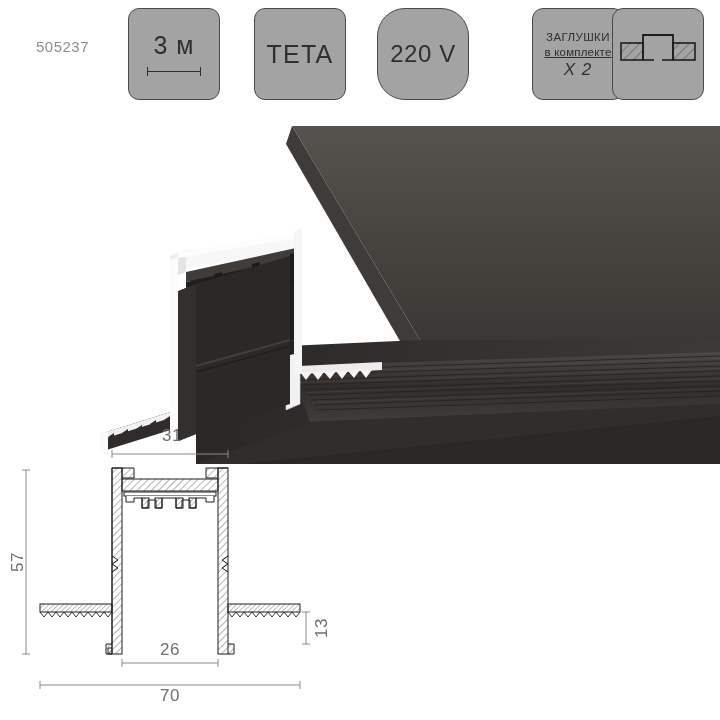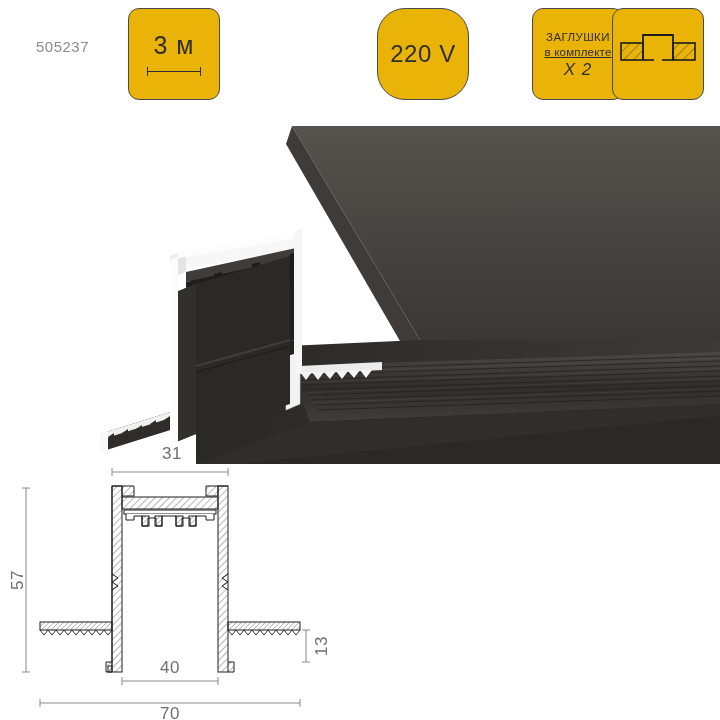--- a/index.html
+++ b/index.html
@@ -16,21 +16,21 @@
   
   .badge-bar{position:absolute;left:0;top:0;width:720px;height:108px;}
   .article{
     position:absolute;left:36px;top:38px;
     font-size:15px;letter-spacing:.5px;color:#8d8d8d;
     white-space:nowrap;
   }
   .badge{
     position:absolute;top:8px;width:92px;height:92px;
     border:1.4px solid #4a4a4a;border-radius:11px;
-    background:#eab308;box-sizing:border-box;
+    background:#a3a3a3;box-sizing:border-box;
     display:flex;align-items:center;justify-content:center;
     flex-direction:column;
   }
   .b1{left:128px;}
   .b2{left:254px;}
   .b3{left:377px;border-radius:28px;}
   .b4{left:508px;margin-left:24px;}
   .b5{left:612px;}
 
   .len-txt{font-size:25px;color:#2f2f2f;line-height:1;margin-bottom:9px;letter-spacing:1px;}
@@ -44,21 +44,21 @@
   .volt-txt{font-size:24px;color:#2f2f2f;letter-spacing:.6px;line-height:1;}
 
   .cap-l1{font-size:11.5px;color:#2f2f2f;letter-spacing:.4px;line-height:1.25;}
   .cap-l2{font-size:11.5px;color:#2f2f2f;letter-spacing:.2px;line-height:1.25;margin-bottom:2px;text-decoration:underline;}
   .cap-l3{font-size:17px;color:#2f2f2f;letter-spacing:1px;line-height:1;font-style:italic;}
 
   
   .render{position:absolute;left:0;top:104px;width:720px;height:360px;}
 
   
-  .draw{position:absolute;left:0;top:440px;width:360px;height:280px;}
+  .draw{position:absolute;left:0;top:422px;width:360px;height:280px;}
   .dim-label{
     position:absolute;font-size:17px;color:#6f6f6f;
     letter-spacing:.5px;white-space:nowrap;
   }
   .rot{transform:rotate(-90deg);transform-origin:center center;}
 </style>
 </head>
 <body>
 
 <div id="stage">
@@ -69,20 +69,23 @@
 
     <div class="badge b1">
       <div class="len-txt">3 м</div>
       <div class="len-bar">
         <div class="ln"></div>
           <div class="tk l"></div>
           <div class="tk r"></div>
       </div>
     </div>
 
+    <div class="badge b2">
+      <div class="big-txt">TETA</div>
+    </div>
 
     <div class="badge b3">
       <div class="volt-txt">220 V</div>
     </div>
 
     <div class="badge b4">
       <div class="cap-l1">ЗАГЛУШКИ</div>
       <div class="cap-l2">в комплекте</div>
       <div class="cap-l3">X 2</div>
     </div>
@@ -304,20 +307,20 @@
         <line x1="302" y1="190" x2="310" y2="190"></line>
         <line x1="302" y1="222" x2="310" y2="222"></line>
       </g>
     </svg>
 
     
     <div class="dim-label" style="left:162px;top:4px;">31</div>
 
     <div class="dim-label rot" style="left:8px;top:130px;">57</div>
 
-    <div class="dim-label" style="left:160px;top:218px;">40</div>
+    <div class="dim-label" style="left:160px;top:218px;">26</div>
 
     <div class="dim-label" style="left:160px;top:264px;">70</div>
 
     <div class="dim-label rot" style="left:312px;top:196px;">13</div>
   </div>
 
 </div>
 
 </body></html>

